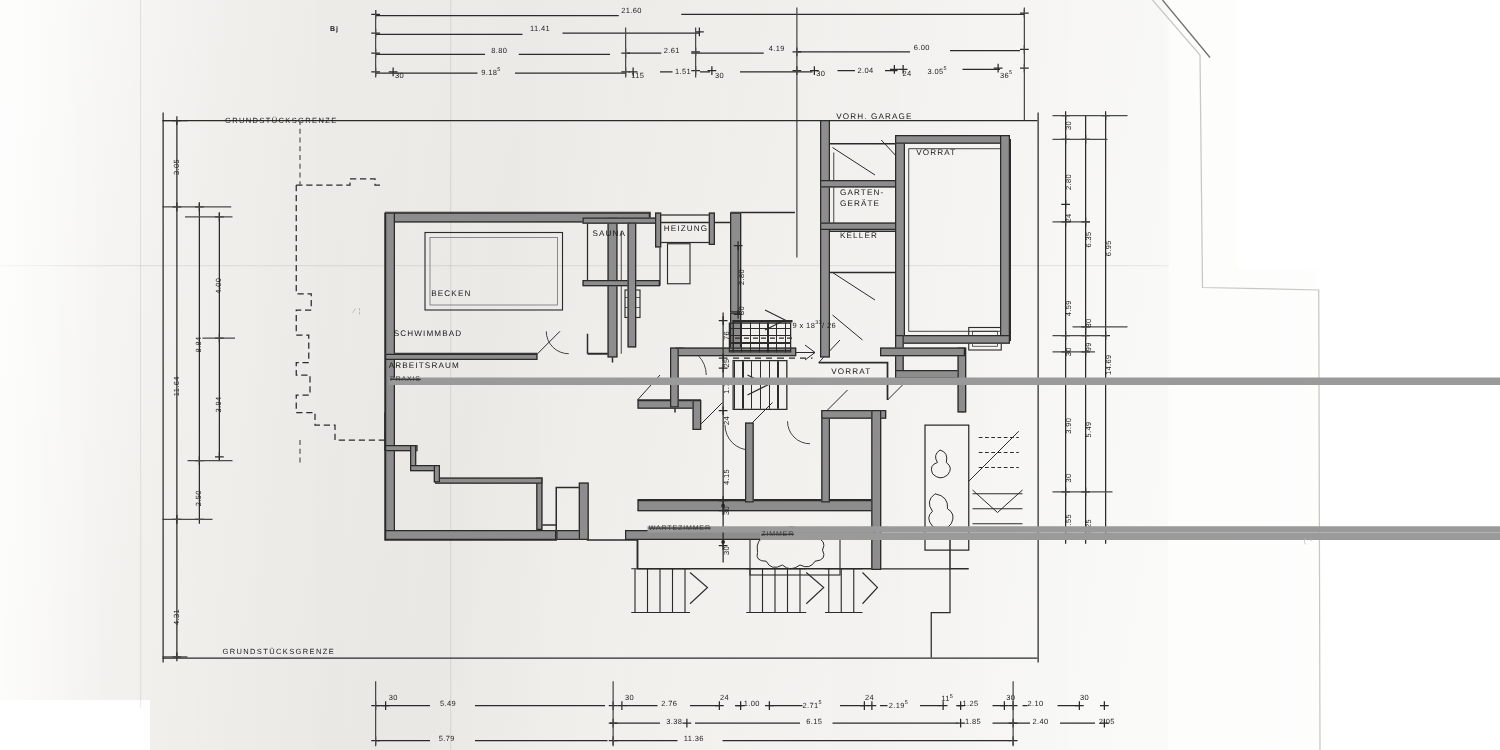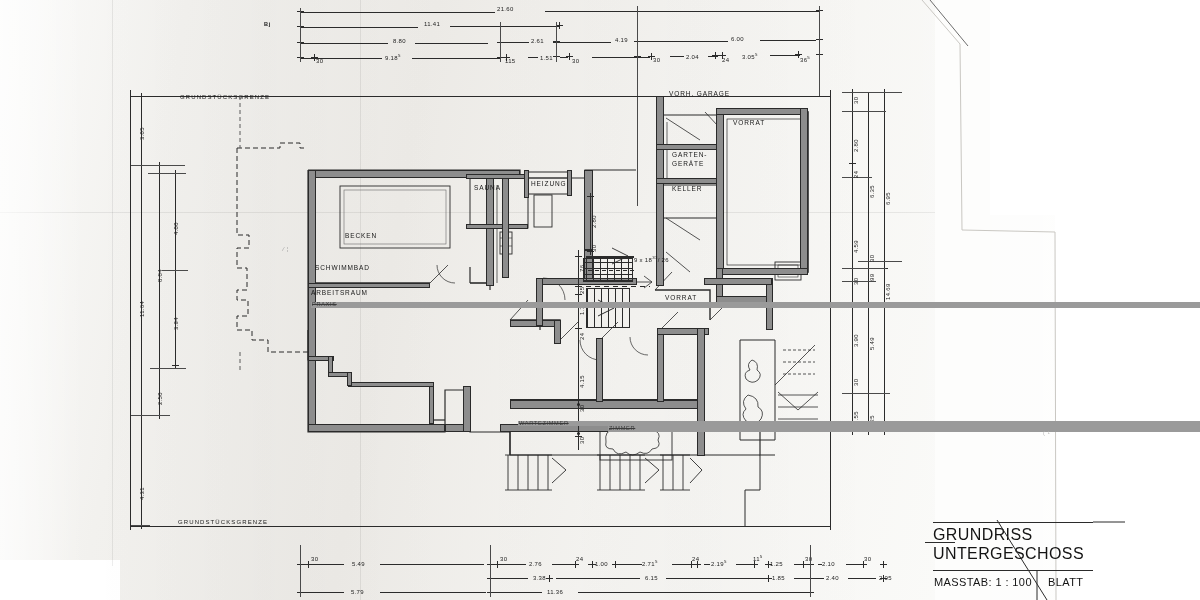--- a/index.html
+++ b/index.html
@@ -550,28 +550,14 @@
     <div class="lbl" style="left:672px;top:161px;">GERÄTE</div>
     <div class="lbl" style="left:672px;top:186px;">KELLER</div>
     <div class="lbl" style="left:665px;top:295px;">VORRAT</div>
     <div class="lbl sm strike" style="left: 518px; top: 415px; text-decoration: line-through;">WARTEZIMMER</div>
     <div class="lbl sm strike" style="left: 608px; top: 415px; text-decoration: line-through;">ZIMMER</div>
   </div>
 
   <div class="lbl sm" style="left:1043px;top:431px;color:#b4b4b4;">( ¹</div>
   <div class="lbl sm" style="left:283px;top:247px;color:#9a9a9a;">⁄ ¦</div>
 
-  <div id="titleblock">
-    <div class="tbline" style="left:8px;top:10px;width:160px;"></div>
-    <div class="tbline" style="left:8px;top:58px;width:160px;"></div>
-    <div class="tbline" style="left:0px;top:30px;width:30px;"></div>
-    <div class="t1" style="left:8px;top:14px;">GRUNDRISS</div>
-    <div class="t1" style="left:8px;top:33px;">UNTERGESCHOSS</div>
-    <div class="t2" style="left:9px;top:64px;">MASSTAB:  1 : 100</div>
-    <div class="t2" style="left:123px;top:64px;">BLATT</div>
-    <svg class="overlay" style="left:0;top:0;width:275px;height:88px;">
-      <path d="M 72 8 L 122 88" fill="none" stroke="#2b2b2b" stroke-width="1"></path>
-      <path d="M 112 58 L 112 88" fill="none" stroke="#2b2b2b" stroke-width="1"></path>
-      <path d="M 168 10 L 200 10" fill="none" stroke="#2b2b2b" stroke-width="1"></path>
-    </svg>
-  </div>
 
 </div>
 
 </body></html>

